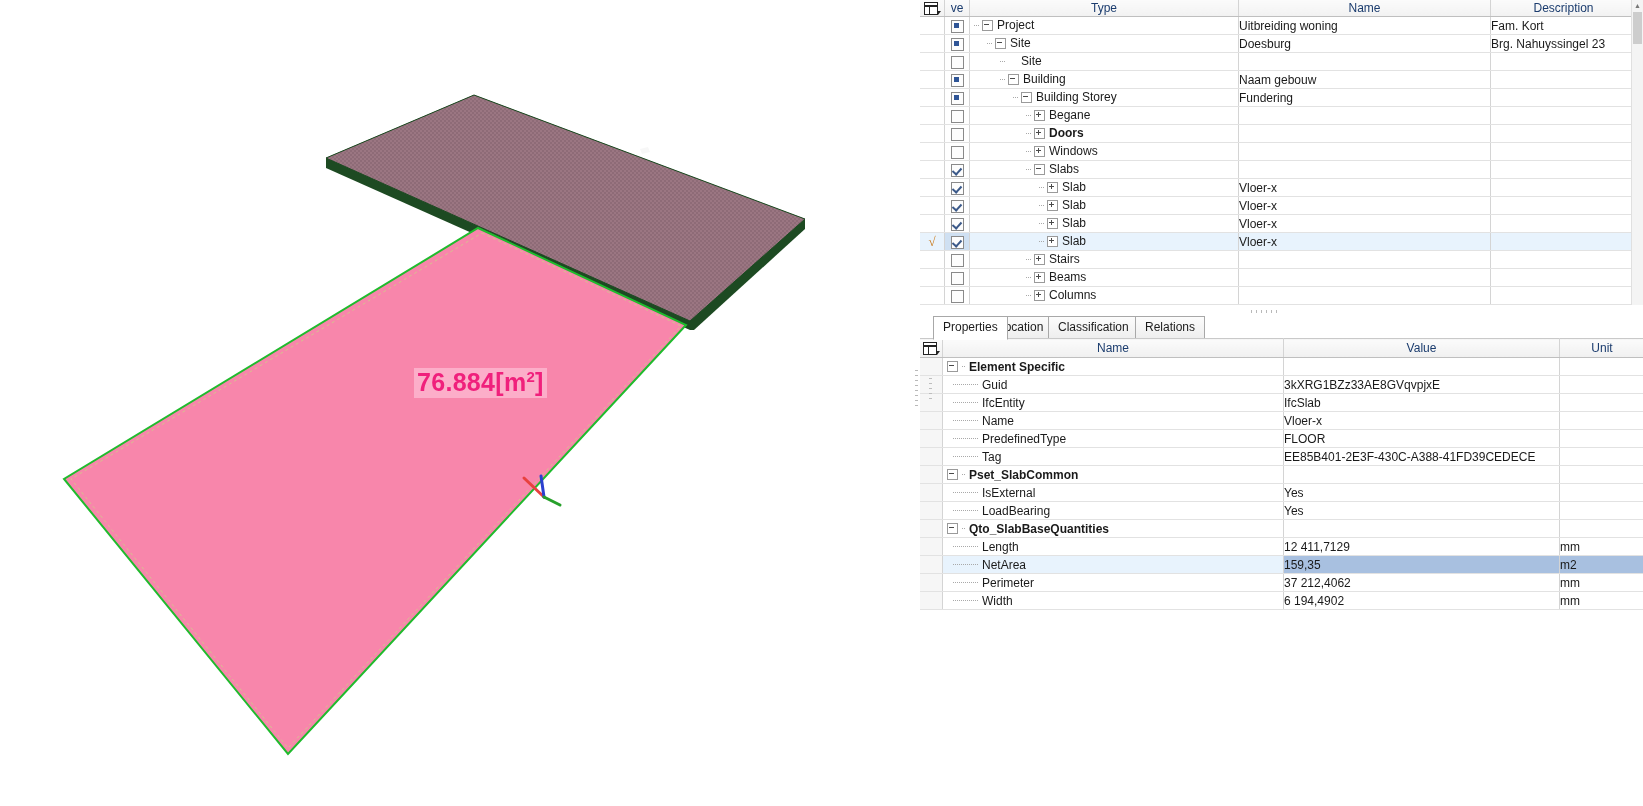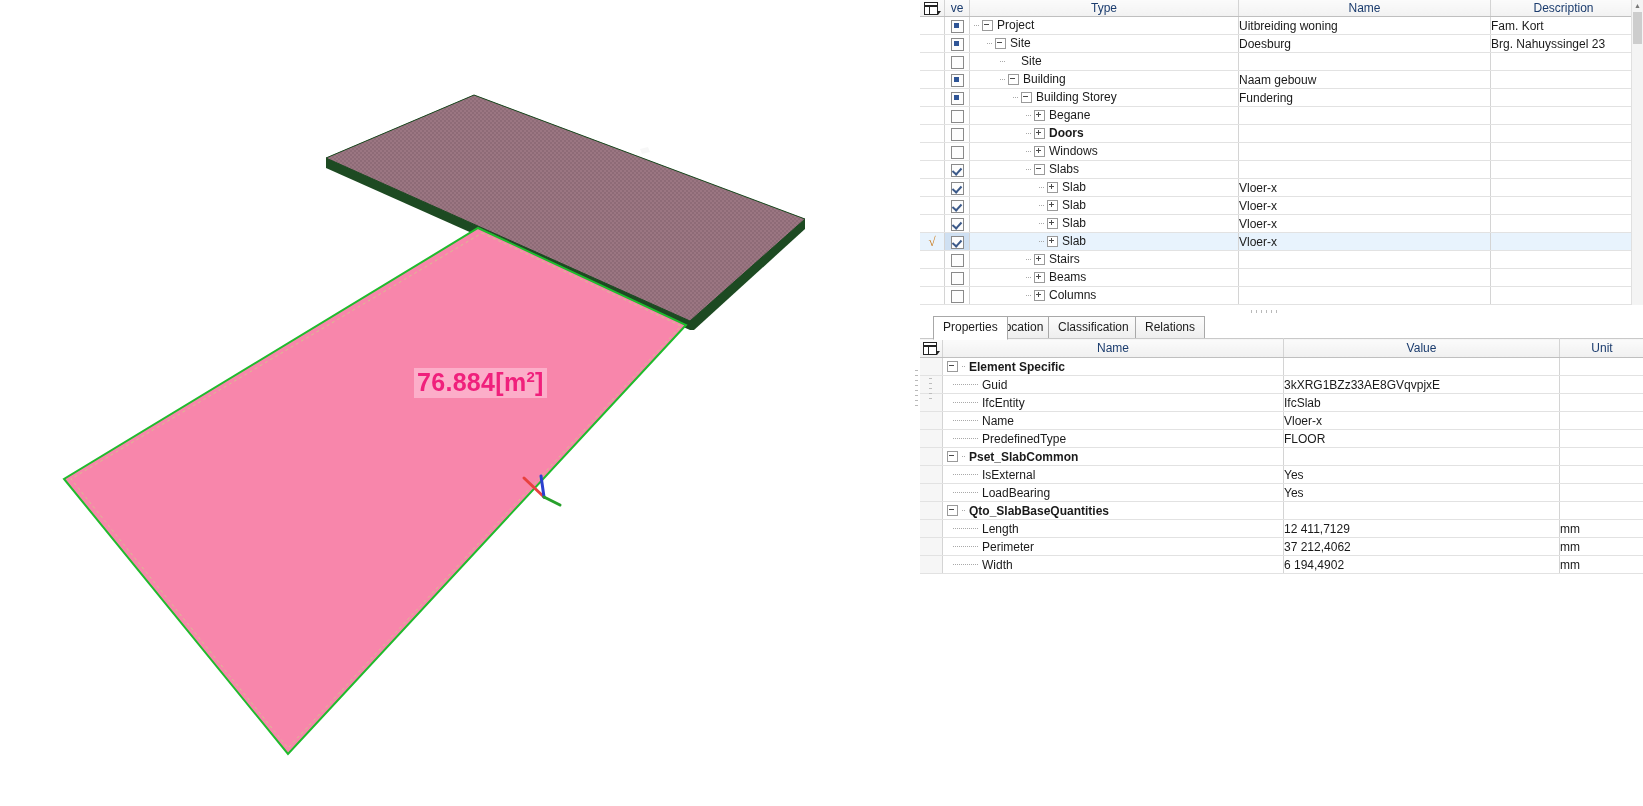--- a/index.html
+++ b/index.html
@@ -627,20 +627,31 @@
               <td class="p-gut"></td>
               <td class="p-name">
                 <div class="pname-wrap" style="padding-left: 10px;">
                   <span class="pdots"></span>
                   <span>PredefinedType</span>
                 </div>
               </td>
               <td class="p-val">FLOOR</td>
               <td class="p-unit"></td>
             </tr>
+            <tr class="">
+              <td class="p-gut"></td>
+              <td class="p-name">
+                <div class="pname-wrap" style="padding-left: 10px;">
+                  <span class="pdots"></span>
+                  <span>Tag</span>
+                </div>
+              </td>
+              <td class="p-val">EE85B401-2E3F-430C-A388-41FD39CEDECE</td>
+              <td class="p-unit"></td>
+            </tr>
             <tr class="grp">
               <td class="p-gut"></td>
               <td class="p-name">
                 <div class="pname-wrap" style="padding-left: 4px;">
                   <span class="exp"></span>
                   <span class="pdots" style="width: 4px;"></span>
                   <span>Pset_SlabCommon</span>
                 </div>
               </td>
               <td class="p-val"></td>
@@ -684,20 +695,31 @@
               <td class="p-gut"></td>
               <td class="p-name">
                 <div class="pname-wrap" style="padding-left: 10px;">
                   <span class="pdots"></span>
                   <span>Length</span>
                 </div>
               </td>
               <td class="p-val">12 411,7129</td>
               <td class="p-unit">mm</td>
             </tr>
+            <tr class="prow-sel">
+              <td class="p-gut"></td>
+              <td class="p-name">
+                <div class="pname-wrap" style="padding-left: 10px;">
+                  <span class="pdots"></span>
+                  <span>NetArea</span>
+                </div>
+              </td>
+              <td class="p-val">159,35</td>
+              <td class="p-unit">m2</td>
+            </tr>
             <tr class="">
               <td class="p-gut"></td>
               <td class="p-name">
                 <div class="pname-wrap" style="padding-left: 10px;">
                   <span class="pdots"></span>
                   <span>Perimeter</span>
                 </div>
               </td>
               <td class="p-val">37 212,4062</td>
               <td class="p-unit">mm</td>

